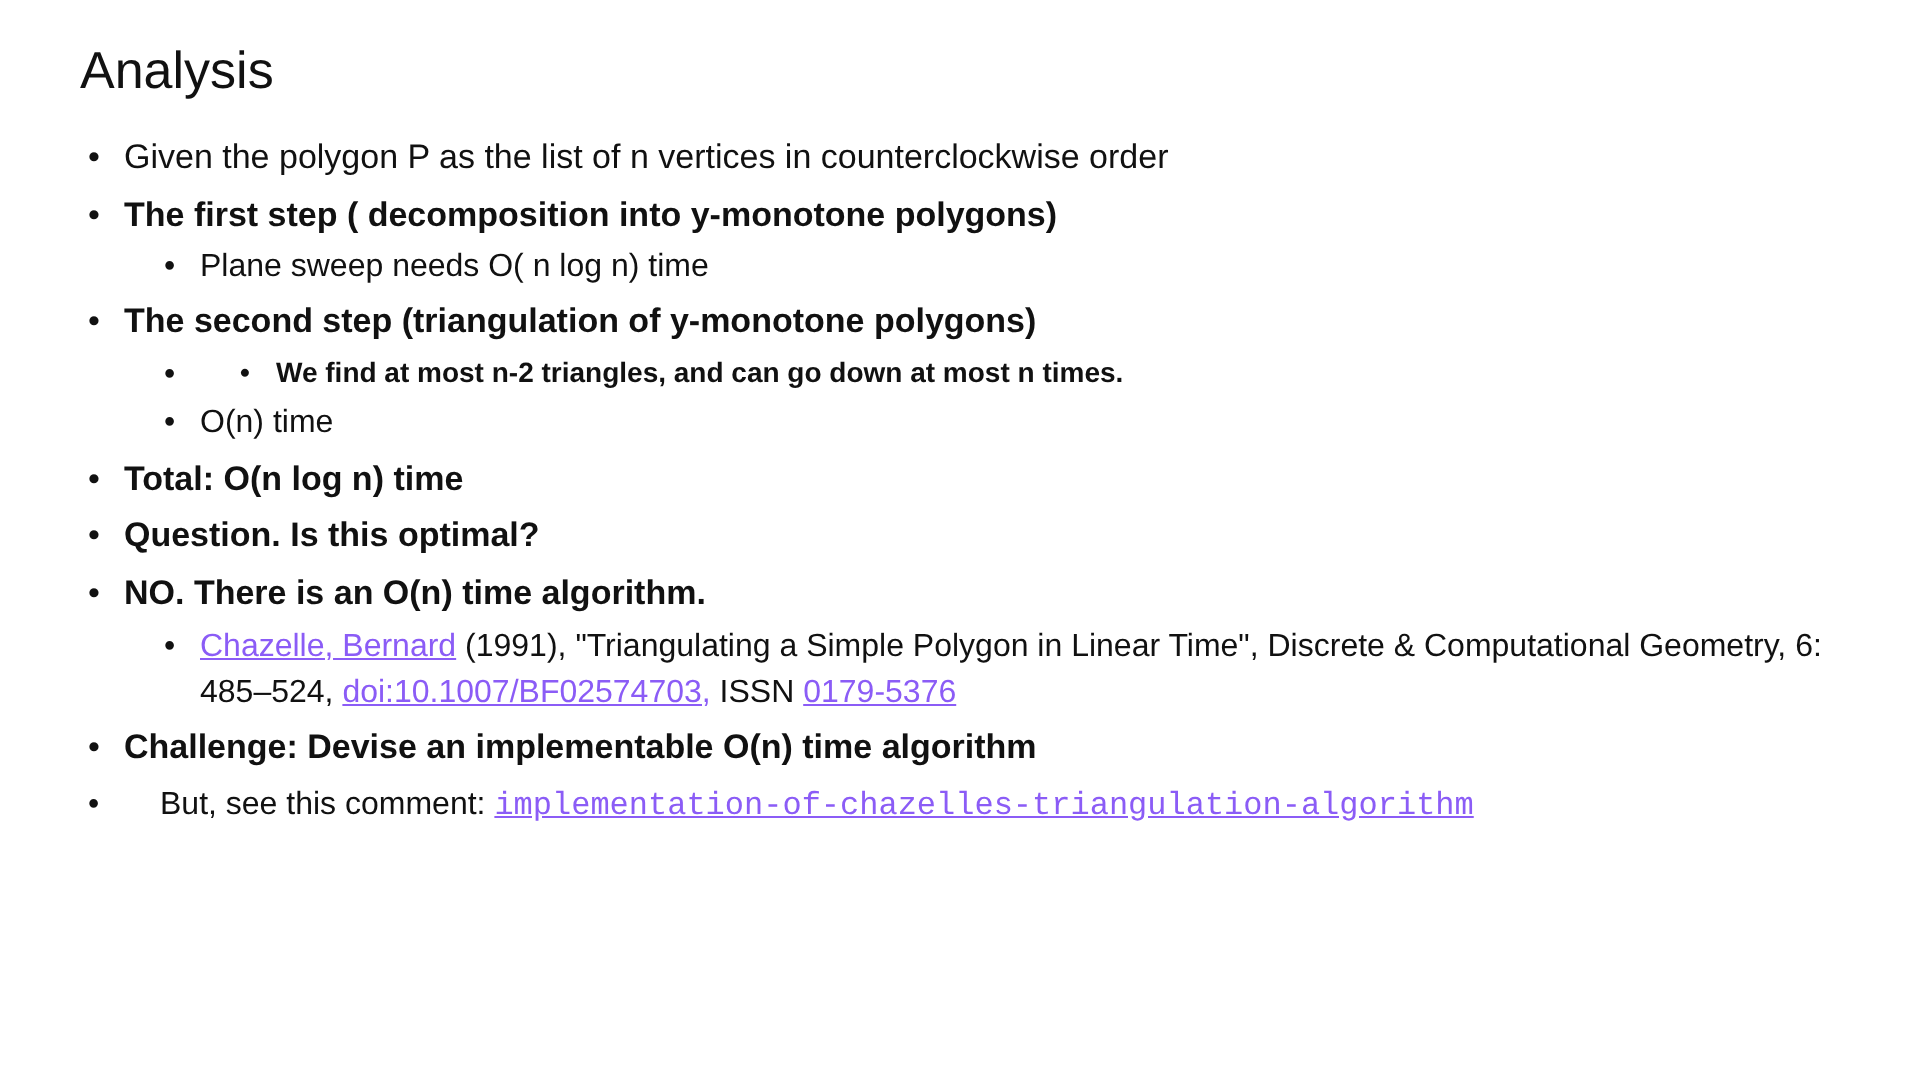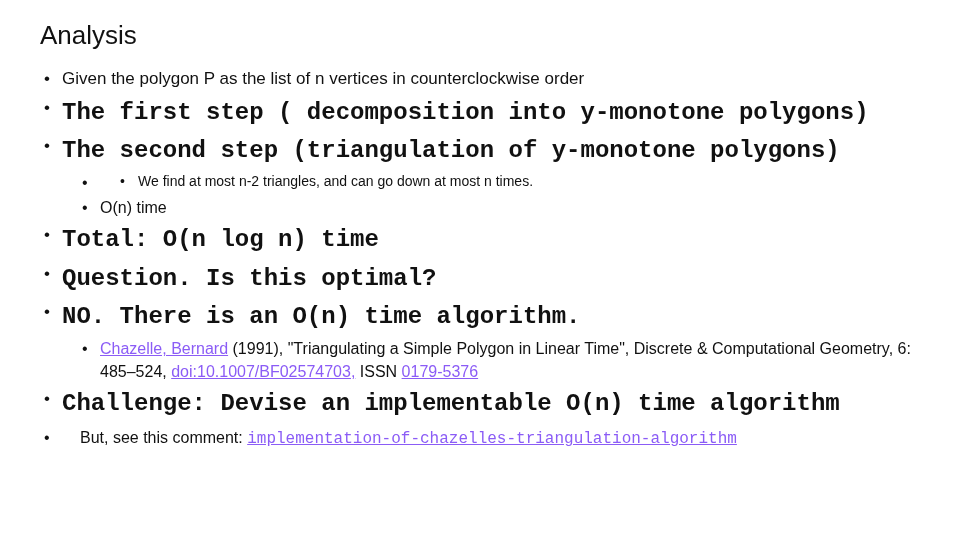--- a/index.html
+++ b/index.html
@@ -35,44 +35,43 @@
     }
 
     ul > li::before {
       content: "•";
       position: absolute;
       left: 4px;
       top: 0;
     }
 
     .bold-item {
-      font-size: 24px;
+      font-size: 17px;
       font-weight: bold;
-      font-family: Liberation Mono, monospace;
     }
 
     ul.sub-list {
       margin-top: 2px;
       margin-left: 16px;
     }
 
     ul.sub-list > li {
       font-size: 16px;
       font-weight: normal;
       margin-bottom: 2px;
     }
 
     ul.sub-sub-list {
       margin-top: 2px;
       margin-left: 16px;
     }
 
     ul.sub-sub-list > li {
       font-size: 14px;
-      font-weight: normal;
+      font-weight: bold;
     }
 
     .courier {
       font-family: 'Courier New', Courier, monospace;
     }
 
     a {
       color: #8b5cf6;
       text-decoration: underline;
     }
@@ -91,20 +90,25 @@
 <h1>Analysis</h1>
 
 <ul>
 
   <li>
     <span>Given the polygon P as the list of n vertices in counterclockwise order</span>
   </li>
 
   <li>
     <span class="bold-item">The first step ( decomposition into y-monotone polygons)</span>
+    <ul class="sub-list">
+      <li>
+        <span>Plane sweep needs O( n log n) time</span>
+      </li>
+    </ul>
   </li>
 
   <li>
     <span class="bold-item">The second step (triangulation of y-monotone polygons)</span>
     <ul class="sub-list">
       <li>
         <ul class="sub-sub-list">
           <li>
             <span>We find at most n-2 triangles, and can go down at most n times.</span>
           </li>

